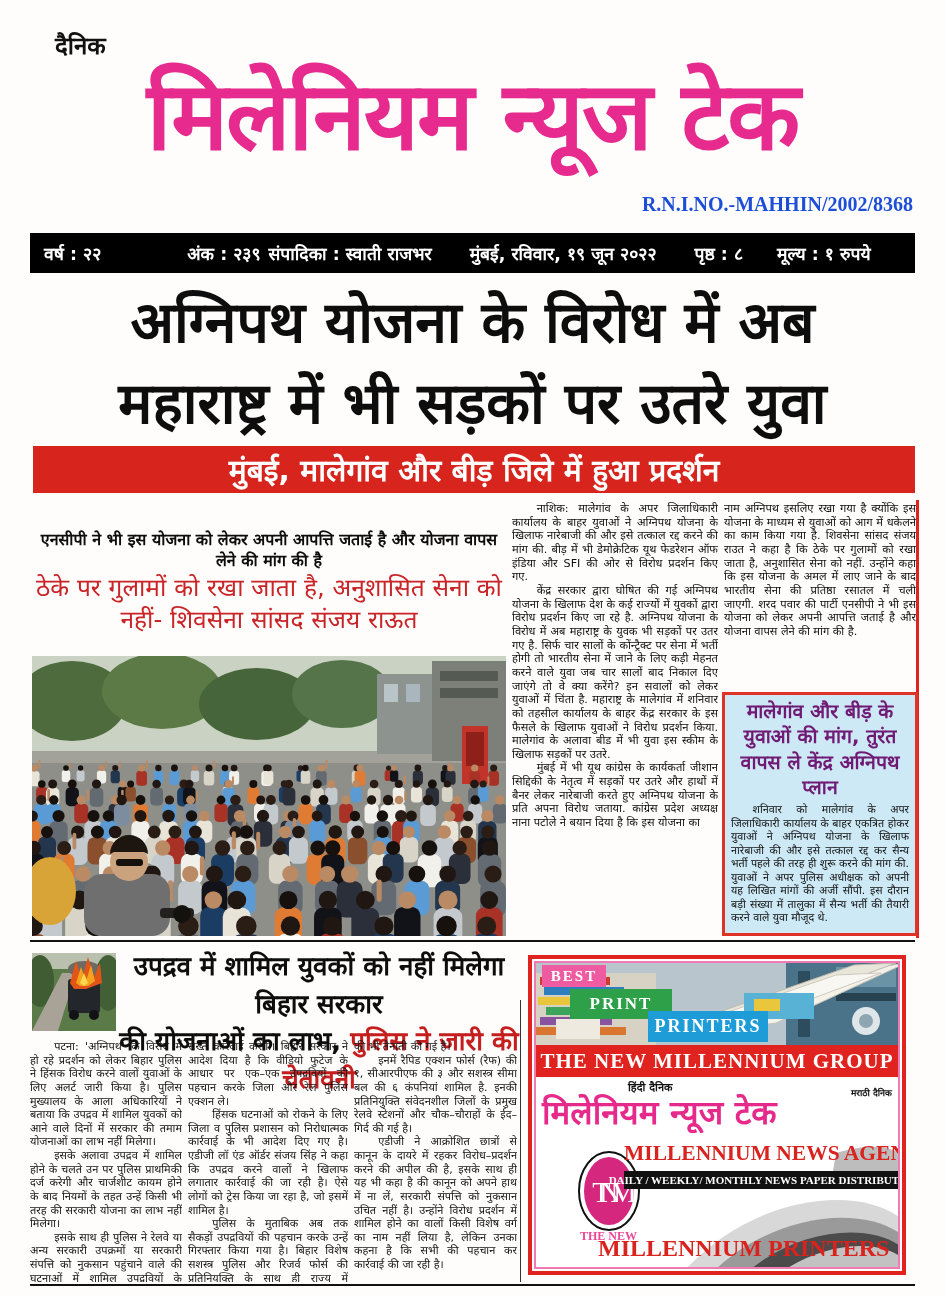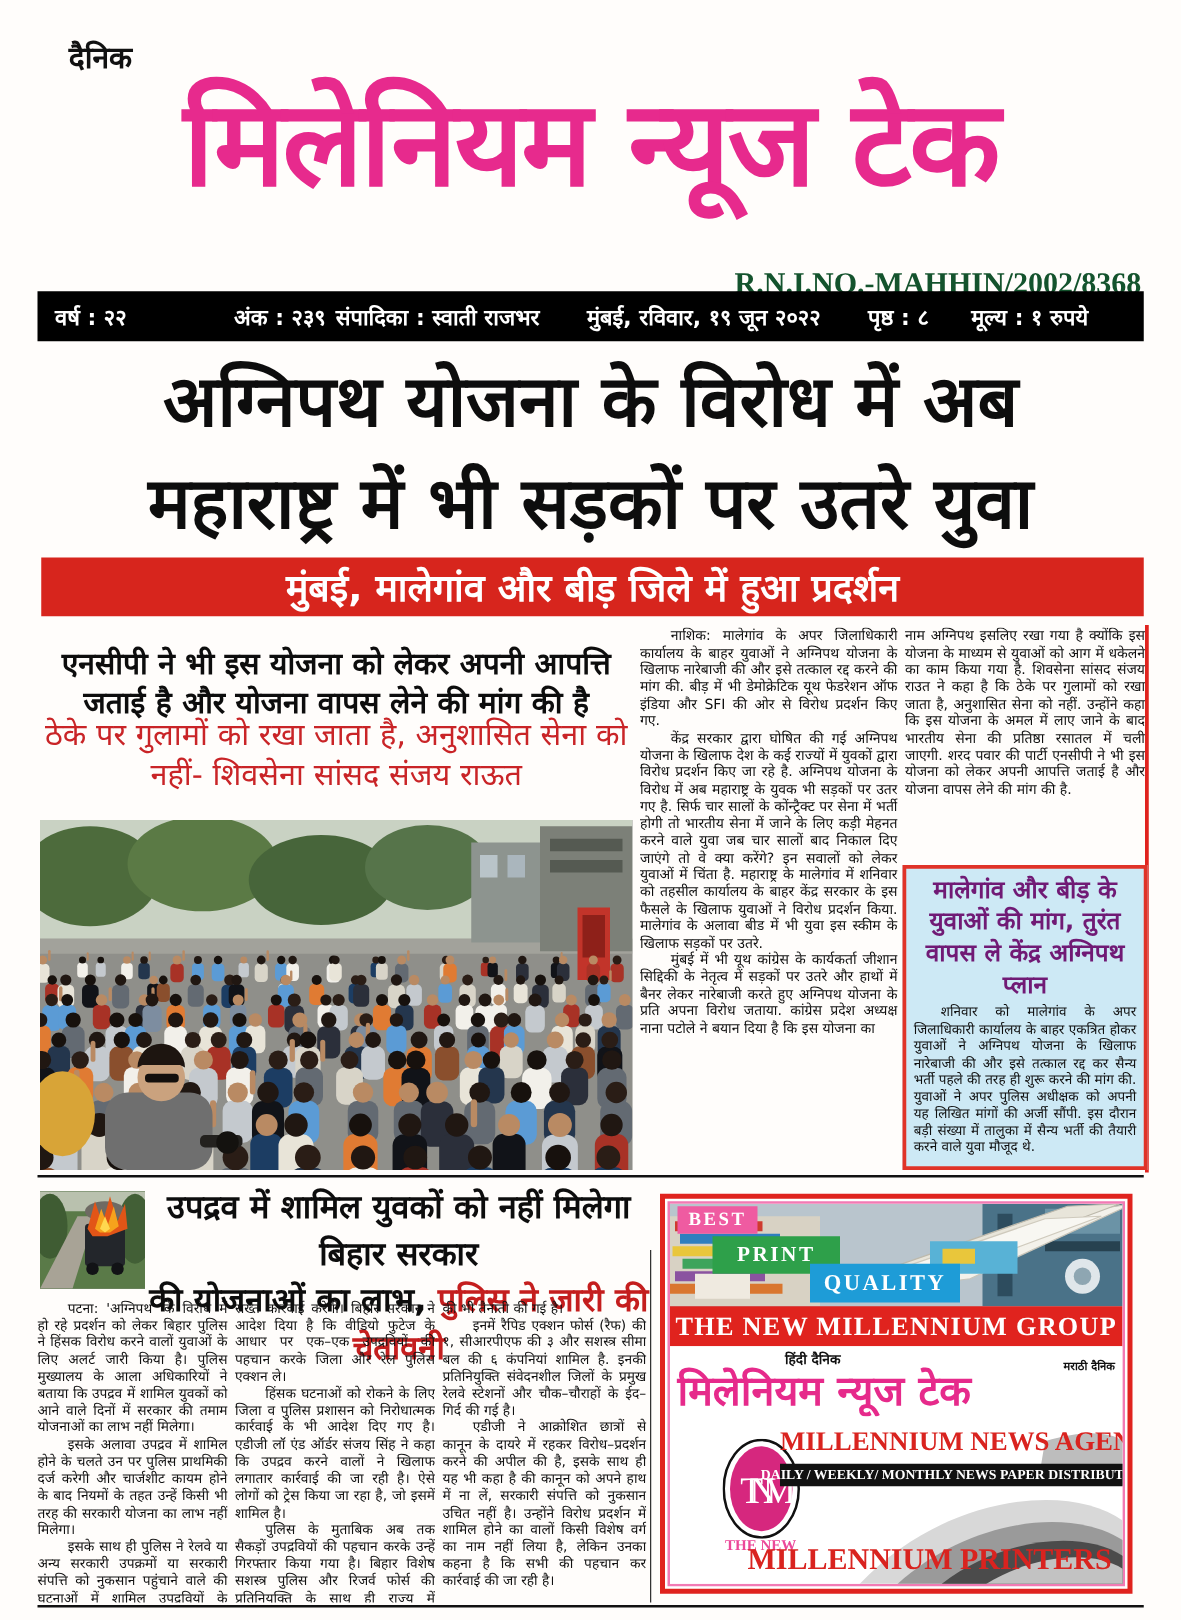--- a/index.html
+++ b/index.html
@@ -16,22 +16,22 @@
   .paper-title {
     left:0; right:0; top:48px; text-align:center;
     font-size:95px; font-weight:800; color:#e72a8d; letter-spacing:-2px;
     line-height:1.45; white-space:nowrap;
   }
   .paper-sub {
     left:115px; top:193px; font-size:27px; font-weight:bold; letter-spacing:1.5px;
     color:#000; font-family:"Liberation Sans", sans-serif;
   }
   .rni {
-    right:32px; top:214px; font-size:24px; font-weight:bold;
-    font-family:"Liberation Serif", serif; color:#14532d;
+    right:32px; top:193px; font-size:20px; font-weight:bold;
+    font-family:"Liberation Serif", serif; color:#1d4ed8;
   }
   
   .infobar {
     left:30px; top:233px; width:885px; height:40px; background:#000;
     color:#fff; display:flex; align-items:center; font-size:17.5px; font-weight:bold;
   }
   .infobar span { white-space:nowrap; }
   .ib-year   { margin-left:14px; }
   .ib-issue  { margin-left:86px; }
   .ib-editor { margin-left:8px; }
@@ -44,22 +44,22 @@
     left:30px; top:282px; width:885px; text-align:center;
     font-size:57px; font-weight:800; color:#0d0d0d; line-height:1.42;
   }
   .red-banner {
     left:33px; top:446px; width:882px; height:47px; background:#d7251d;
     color:#fff; display:flex; align-items:center; justify-content:center;
     font-size:30px; font-weight:bold;
   }
   
   .subhead-black {
-    left:30px; top:516px; width:478px; text-align:center;
-    font-size:24px; font-weight:800; color:#0d0d0d; line-height:1.3;
+    left:30px; top:530px; width:478px; text-align:center;
+    font-size:16px; font-weight:800; color:#0d0d0d; line-height:1.3;
   }
   .subhead-red {
     left:30px; top:572px; width:478px; text-align:center;
     font-size:24.5px; font-weight:400; color:#c92427; line-height:1.32;
   }
   
   .lead-photo { left:32px; top:656px; width:474px; height:280px; background:#9a9a94; overflow:hidden; }
   
   .bodytext { font-size:11.2px; line-height:1.22; text-align:justify; color:#101010; }
   .bodytext p { text-indent:2.2em; margin:0; }
@@ -633,21 +633,21 @@
             <rect x="8" y="24" width="80" height="8" fill="#2f7fbe"></rect>
             <rect x="2" y="34" width="66" height="8" fill="#e9c63b"></rect>
             <rect x="10" y="44" width="84" height="8" fill="#3da45c"></rect>
             <rect x="4" y="54" width="72" height="8" fill="#8a53a0"></rect>
             <rect x="0" y="64" width="90 " height="8" fill="#d9762f"></rect>
             <rect x="20" y="56" width="44" height="20" fill="#efeae0"></rect>
           </g>
         </svg>
         <div class="ad-tag tag-best">BEST</div>
         <div class="ad-tag tag-print">PRINT</div>
-        <div class="ad-tag tag-quality">QUALITY</div>
+        <div class="ad-tag tag-quality">PRINTERS</div>
       </div>
 
       <div class="ad-groupbar">THE NEW MILLENNIUM GROUP</div>
 
       <div class="ad-names">
         <div class="ad-hindi-label">हिंदी दैनिक</div>
         <div class="ad-hindi-name">मिलेनियम न्यूज टेक</div>
         <div class="ad-marathi-label">मराठी दैनिक</div>
         <div class="ad-marathi-name">आनंद मंगल</div>
       </div>

